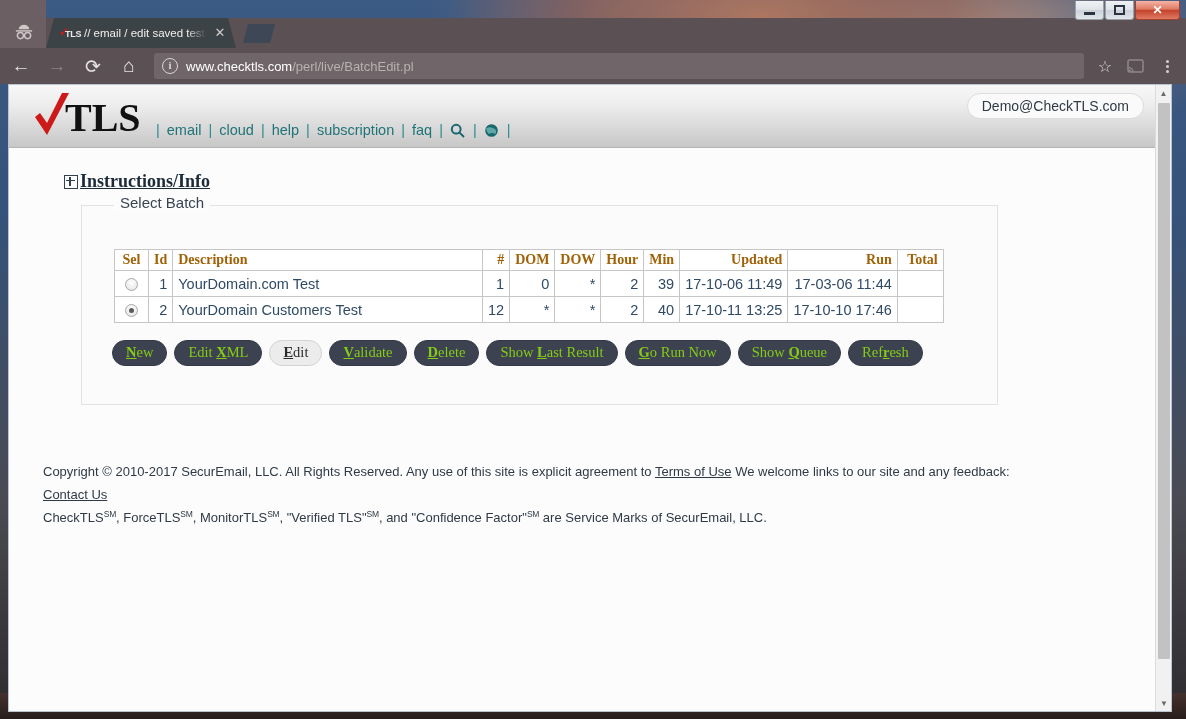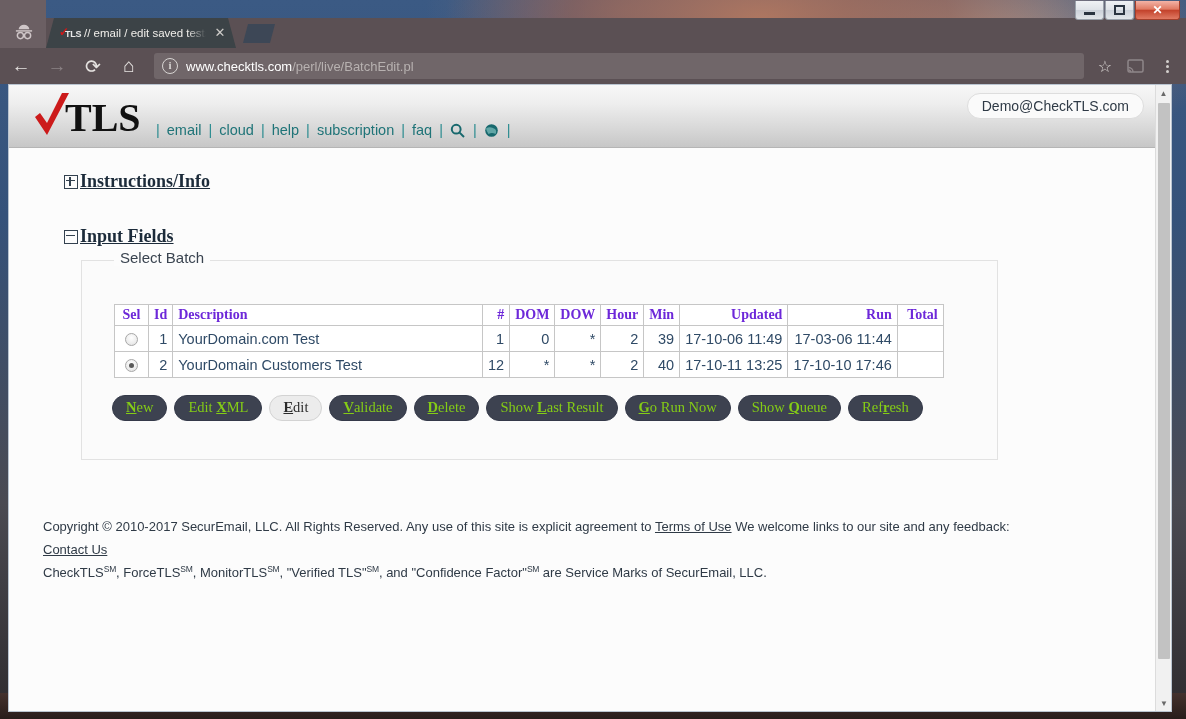--- a/index.html
+++ b/index.html
@@ -228,21 +228,21 @@
     font-size: 14.5px; color: #2f4a66;
     background: #fff;
   }
   #batch-table th, #batch-table td {
     border: 1px solid #c6c6c6;
     padding: 3px 5px;
     white-space: nowrap;
   }
   #batch-table thead th {
     font-family: "Liberation Serif", serif;
-    font-weight: bold; font-size: 14px; color: #6d28d9;
+    font-weight: bold; font-size: 14px; color: #a16207;
     background: #fff;
     text-align: right;
     padding: 2px 5px;
   }
   #batch-table thead th.l { text-align: left; }
   #batch-table thead th.c { text-align: center; }
   #batch-table tbody td { text-align: right; height: 26px; }
   #batch-table tbody td.desc { text-align: left; padding-right: 120px; }
   #batch-table tbody td.sel { text-align: center; width: 34px; padding: 3px 0; }
   #batch-table tbody td.total { width: 46px; }
@@ -410,24 +410,20 @@
         <div id="account-pill">Demo@CheckTLS.com</div>
       </div>
 
       <div id="page-body">
 
         <div class="section-head" id="sec-instructions">
           <span class="toggle plus"></span>
           <span class="label">Instructions/Info</span>
         </div>
 
-        <div class="section-head" id="sec-inputfields">
-          <span class="toggle minus"></span>
-          <span class="label">Input Fields</span>
-        </div>
 
         <div id="panel">
           <div id="panel-legend">Select Batch</div>
 
           <table id="batch-table">
             <thead>
               <tr>
                 <th class="c">Sel</th>
                 <th class="c">Id</th>
                 <th class="l">Description</th>

